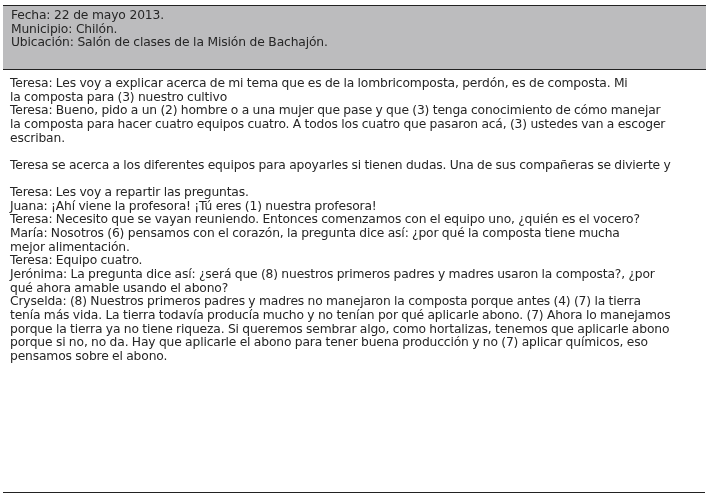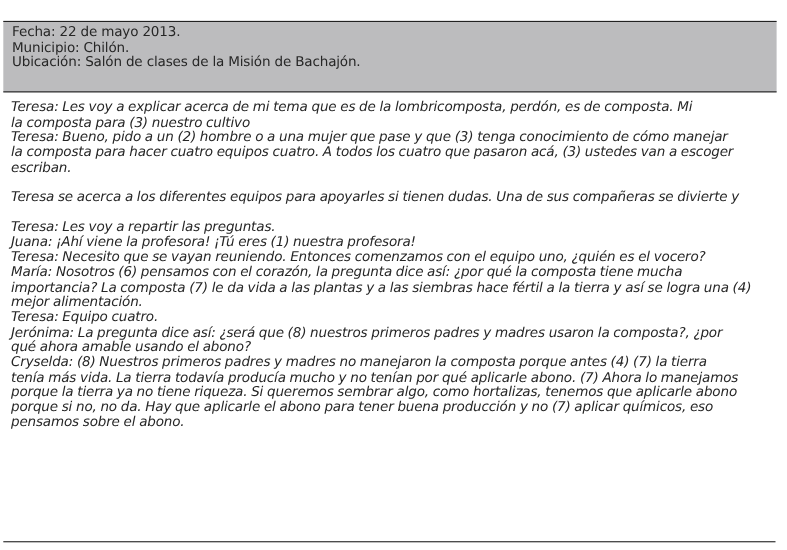--- a/index.html
+++ b/index.html
@@ -11,21 +11,21 @@
       width: 715px;
       height: 500px;
       position: relative;
       overflow: hidden;
       font-family: "DejaVu Sans", sans-serif;
       color: #262626;
     }
     .doc {
       position: absolute;
       left: 3px;
-      top: 19px;
+      top: 5px;
       width: 703px;
     }
     .header-box {
       background: #bcbcbe;
       border-top: 1.5px solid #222;
       border-bottom: 1.5px solid #222;
       height: 65px;
       padding: 3px 0 0 8px;
       box-sizing: border-box;
       font-size: 12.3px;
@@ -33,21 +33,21 @@
       letter-spacing: -0.15px;
     }
     .header-box div { white-space: nowrap; }
     .body {
       padding: 7px 0 0 7px;
       font-size: 12.3px;
       line-height: 13.65px;
       letter-spacing: -0.15px;
       word-spacing: -0.3px;
     }
-    .line { white-space: nowrap; height: 13.65px; font-style: italic; }
+    .line { white-space: nowrap; height: 13.65px; }
     .gap { height: 13.65px; }
     .bottom-rule {
       position: absolute;
       left: 3px;
       top: 492px;
       width: 702px;
       border-top: 1.5px solid #222;
     }
   </style>
 </head>
@@ -71,21 +71,20 @@
     <div class="gap"></div>
     <div>
       <div class="line">Teresa se acerca a los diferentes equipos para apoyarles si tienen dudas. Una de sus compañeras se divierte y</div>
     </div>
     <div class="gap"></div>
     <div>
       <div class="line">Teresa: Les voy a repartir las preguntas.</div>
       <div class="line">Juana: ¡Ahí viene la profesora! ¡Tú eres (1) nuestra profesora!</div>
       <div class="line">Teresa: Necesito que se vayan reuniendo. Entonces comenzamos con el equipo uno, ¿quién es el vocero?</div>
       <div class="line">María: Nosotros (6) pensamos con el corazón, la pregunta dice así: ¿por qué la composta tiene mucha</div>
-      <div class="line">importancia? La composta (7) le da vida a las plantas y a las siembras hace fértil a la tierra y así se logra una (4)</div>
       <div class="line">mejor alimentación.</div>
       <div class="line">Teresa: Equipo cuatro.</div>
       <div class="line">Jerónima: La pregunta dice así: ¿será que (8) nuestros primeros padres y madres usaron la composta?, ¿por</div>
       <div class="line">qué ahora amable usando el abono?</div>
       <div class="line">Cryselda: (8) Nuestros primeros padres y madres no manejaron la composta porque antes (4) (7) la tierra</div>
       <div class="line">tenía más vida. La tierra todavía producía mucho y no tenían por qué aplicarle abono. (7) Ahora lo manejamos</div>
       <div class="line">porque la tierra ya no tiene riqueza. Si queremos sembrar algo, como hortalizas, tenemos que aplicarle abono</div>
       <div class="line">porque si no, no da. Hay que aplicarle el abono para tener buena producción y no (7) aplicar químicos, eso</div>
       <div class="line">pensamos sobre el abono.</div>
     </div>

